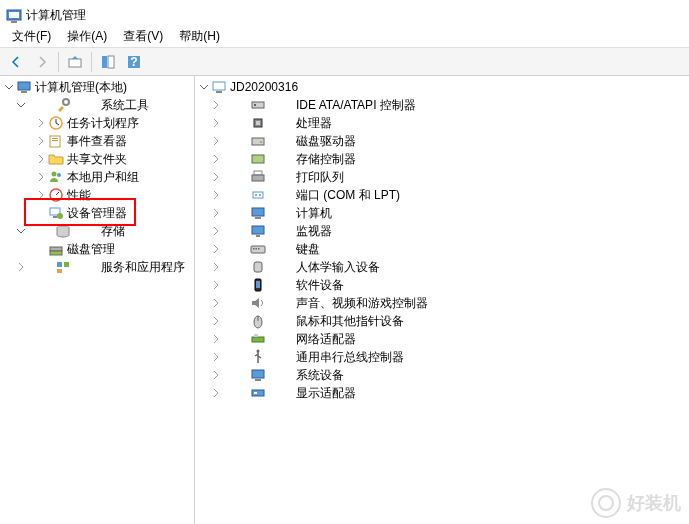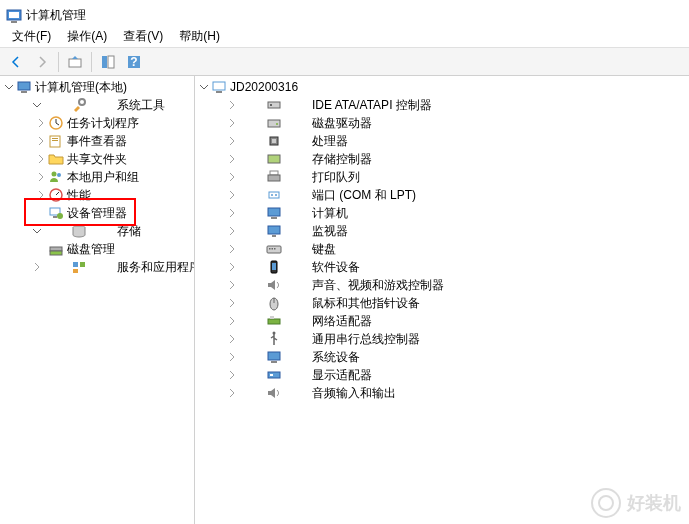--- a/index.html
+++ b/index.html
@@ -13,21 +13,21 @@
     .tool-sep { width: 1px; height: 20px; background: #d0d0d0; margin: 0 2px; }
     .main { display: flex; height: calc(524px - 26px - 22px - 28px); }
     .left-panel { width: 195px; border-right: 1px solid #d0d0d0; overflow: hidden; padding-top: 2px; }
     .right-panel { flex: 1; overflow: hidden; padding-top: 2px; }
     .tree-row { display: flex; align-items: center; height: 18px; padding: 1px 0; cursor: pointer; white-space: nowrap; }
     .expander { width: 14px; height: 14px; display: flex; align-items: center; justify-content: center; cursor: pointer; flex-shrink: 0; }
     .expander svg { width: 10px; height: 10px; }
     .tree-icon { width: 16px; height: 16px; margin-right: 3px; flex-shrink: 0; display: flex; align-items: center; justify-content: center; }
     .tree-label { user-select: none; }
     .indent-0 { padding-left: 2px; }
-    .indent-1 { padding-left: 30px; gap: 27px; }
+    .indent-1 { padding-left: 14px; gap: 27px; }
     .indent-2 { padding-left: 34px; }
     .highlight-box { position: absolute; border: 2px solid #ff0000; pointer-events: none; }
     .watermark { position: absolute; right: 8px; bottom: 6px; display: flex; align-items: center; gap: 6px; opacity: 0.5; }
     .watermark-circle { width: 30px; height: 30px; border: 2px solid #bbb; border-radius: 50%; display: flex; align-items: center; justify-content: center; }
     .watermark-inner { width: 16px; height: 16px; border: 2px solid #bbb; border-radius: 50%; }
     .watermark-text { font-size: 18px; color: #bbb; font-weight: bold; }
   </style>
 </head>
 <body>
 
@@ -266,39 +266,39 @@
       <span class="tree-label">IDE ATA/ATAPI 控制器</span>
     </div>
     <div class="tree-row indent-1">
       <span class="expander">
           <svg viewBox="0 0 10 10">
             <path d="M3 1 L7 5 L3 9" stroke="#a0a0a0" fill="none"></path>
           </svg>
         </span>
       <span class="tree-icon">
           <svg viewBox="0 0 16 16">
+            <rect x="4" y="4" width="8" height="8" fill="#888" stroke="#333"></rect>
+            <rect x="6" y="6" width="4" height="4" fill="#ccc"></rect>
+          </svg>
+        </span>
+      <span class="tree-label">处理器</span>
+    </div>
+    <div class="tree-row indent-1">
+      <span class="expander">
+          <svg viewBox="0 0 10 10">
+            <path d="M3 1 L7 5 L3 9" stroke="#a0a0a0" fill="none"></path>
+          </svg>
+        </span>
+      <span class="tree-icon">
+          <svg viewBox="0 0 16 16">
             <rect x="2" y="5" width="12" height="7" fill="#d0d0d0" stroke="#666"></rect>
             <circle cx="11" cy="9" r="1" fill="#7cb342"></circle>
           </svg>
         </span>
       <span class="tree-label">磁盘驱动器</span>
-    </div>
-    <div class="tree-row indent-1">
-      <span class="expander">
-          <svg viewBox="0 0 10 10">
-            <path d="M3 1 L7 5 L3 9" stroke="#a0a0a0" fill="none"></path>
-          </svg>
-        </span>
-      <span class="tree-icon">
-          <svg viewBox="0 0 16 16">
-            <rect x="4" y="4" width="8" height="8" fill="#888" stroke="#333"></rect>
-            <rect x="6" y="6" width="4" height="4" fill="#ccc"></rect>
-          </svg>
-        </span>
-      <span class="tree-label">处理器</span>
     </div>
     <div class="tree-row indent-1">
       <span class="expander">
           <svg viewBox="0 0 10 10">
             <path d="M3 1 L7 5 L3 9" stroke="#a0a0a0" fill="none"></path>
           </svg>
         </span>
       <span class="tree-icon">
           <svg viewBox="0 0 16 16">
             <rect x="2" y="4" width="12" height="8" fill="#b0d27a" stroke="#666"></rect>
@@ -380,20 +380,33 @@
       <span class="tree-label">键盘</span>
     </div>
     <div class="tree-row indent-1">
       <span class="expander">
           <svg viewBox="0 0 10 10">
             <path d="M3 1 L7 5 L3 9" stroke="#a0a0a0" fill="none"></path>
           </svg>
         </span>
       <span class="tree-icon">
           <svg viewBox="0 0 16 16">
+            <rect x="4" y="3" width="8" height="10" fill="#d0d0d0" stroke="#666" rx="2"></rect>
+          </svg>
+        </span>
+      <span class="tree-label">人体学输入设备</span>
+    </div>
+    <div class="tree-row indent-1">
+      <span class="expander">
+          <svg viewBox="0 0 10 10">
+            <path d="M3 1 L7 5 L3 9" stroke="#a0a0a0" fill="none"></path>
+          </svg>
+        </span>
+      <span class="tree-icon">
+          <svg viewBox="0 0 16 16">
             <rect x="5" y="2" width="6" height="12" fill="#333" stroke="#000" rx="1"></rect>
             <rect x="6" y="4" width="4" height="7" fill="#5b9bd5"></rect>
           </svg>
         </span>
       <span class="tree-label">软件设备</span>
     </div>
     <div class="tree-row indent-1">
       <span class="expander">
           <svg viewBox="0 0 10 10">
             <path d="M3 1 L7 5 L3 9" stroke="#a0a0a0" fill="none"></path>
@@ -469,34 +482,20 @@
             <path d="M3 1 L7 5 L3 9" stroke="#a0a0a0" fill="none"></path>
           </svg>
         </span>
       <span class="tree-icon">
           <svg viewBox="0 0 16 16">
             <rect x="2" y="5" width="12" height="6" fill="#5b9bd5" stroke="#2c5aa0"></rect>
             <rect x="4" y="7" width="3" height="2" fill="#fff"></rect>
           </svg>
         </span>
       <span class="tree-label">显示适配器</span>
-    </div>
-    <div class="tree-row indent-1">
-      <span class="expander">
-          <svg viewBox="0 0 10 10">
-            <path d="M3 1 L7 5 L3 9" stroke="#a0a0a0" fill="none"></path>
-          </svg>
-        </span>
-      <span class="tree-icon">
-          <svg viewBox="0 0 16 16">
-            <path d="M2 6 L5 6 L9 3 L9 13 L5 10 L2 10 Z" fill="#888"></path>
-            <path d="M11 5 C13 7 13 9 11 11" stroke="#888" fill="none"></path>
-          </svg>
-        </span>
-      <span class="tree-label">音频输入和输出</span>
     </div>
   </div>
 </div>
 
 <div class="highlight-box" style="left:24px; top:198px; width:112px; height:28px;"></div>
 
 <div class="watermark">
   <div class="watermark-circle">
       <div class="watermark-inner"></div>
     </div>

